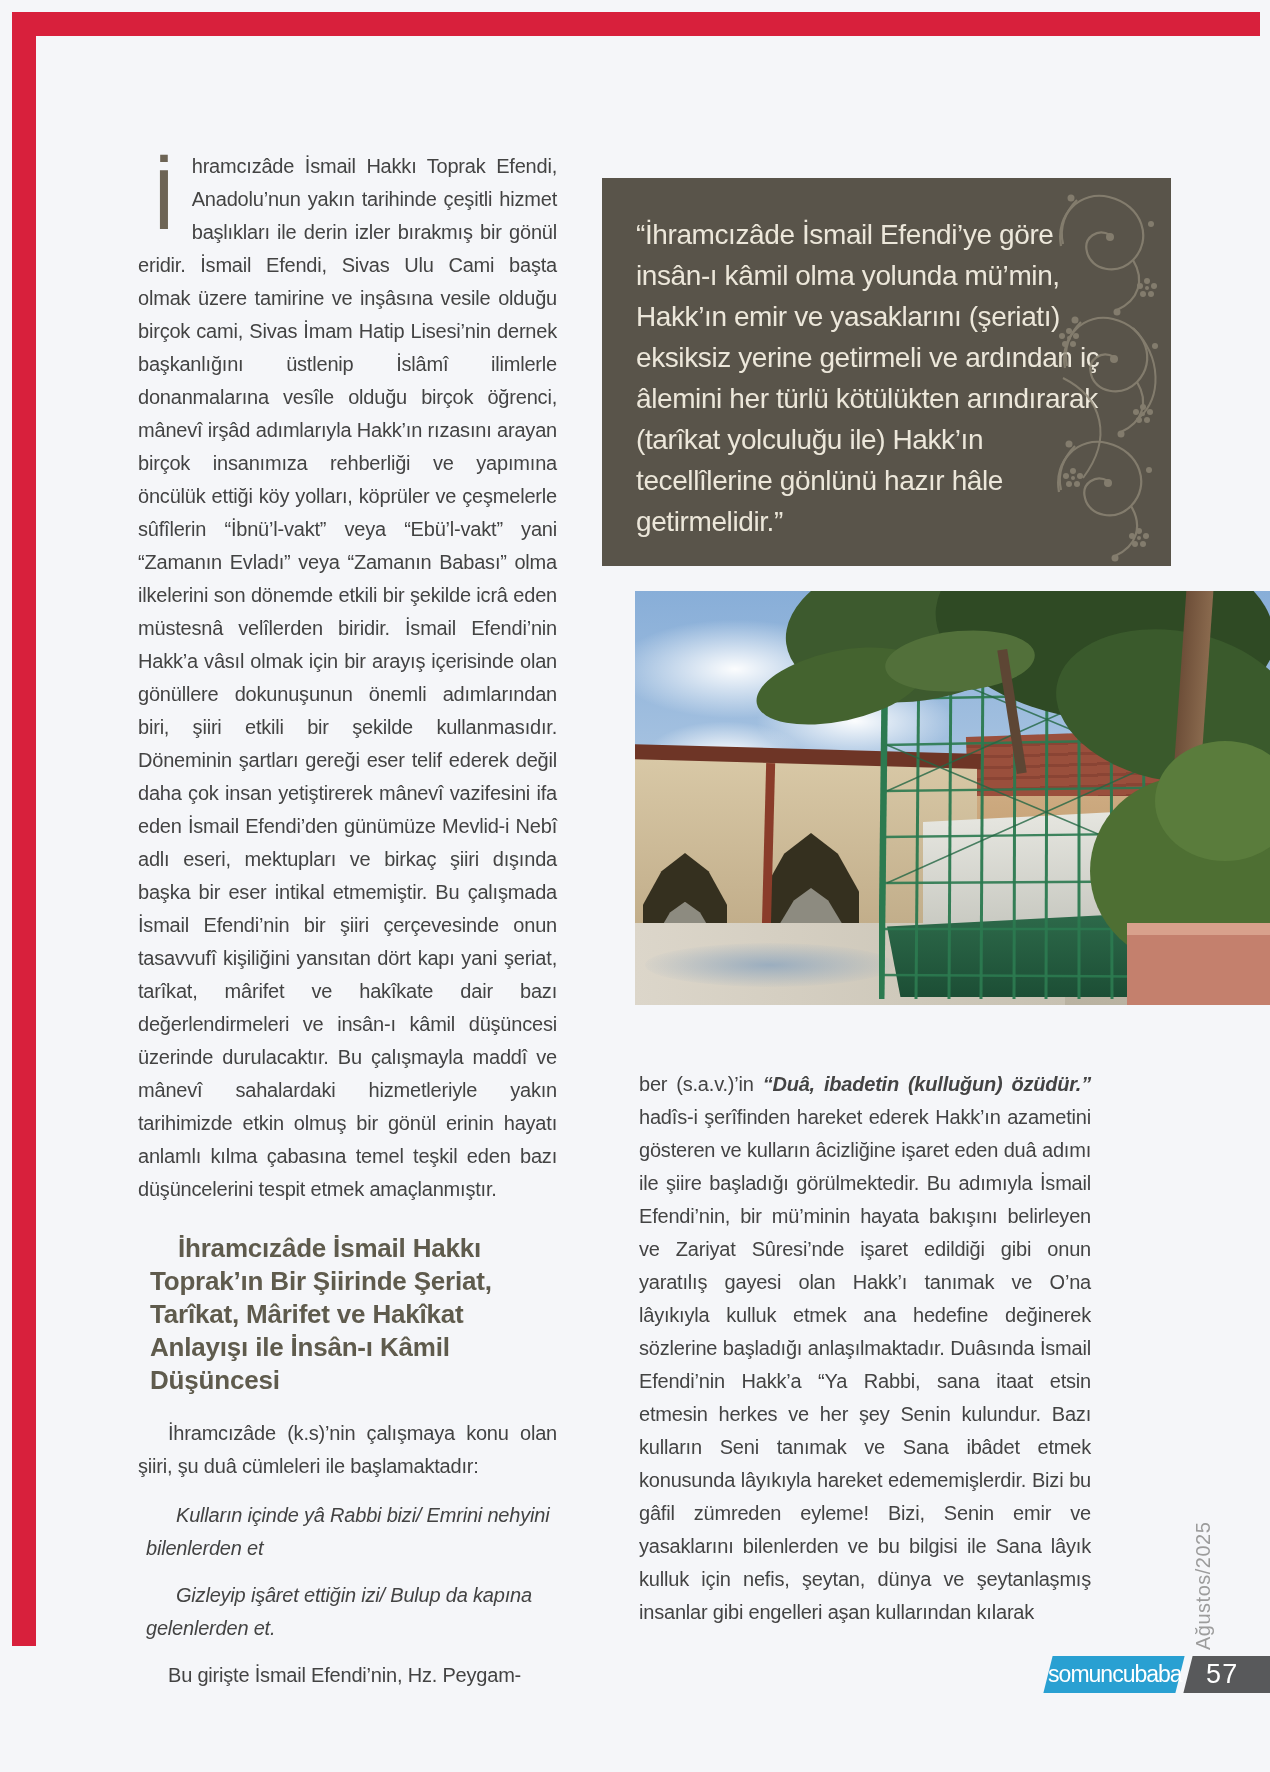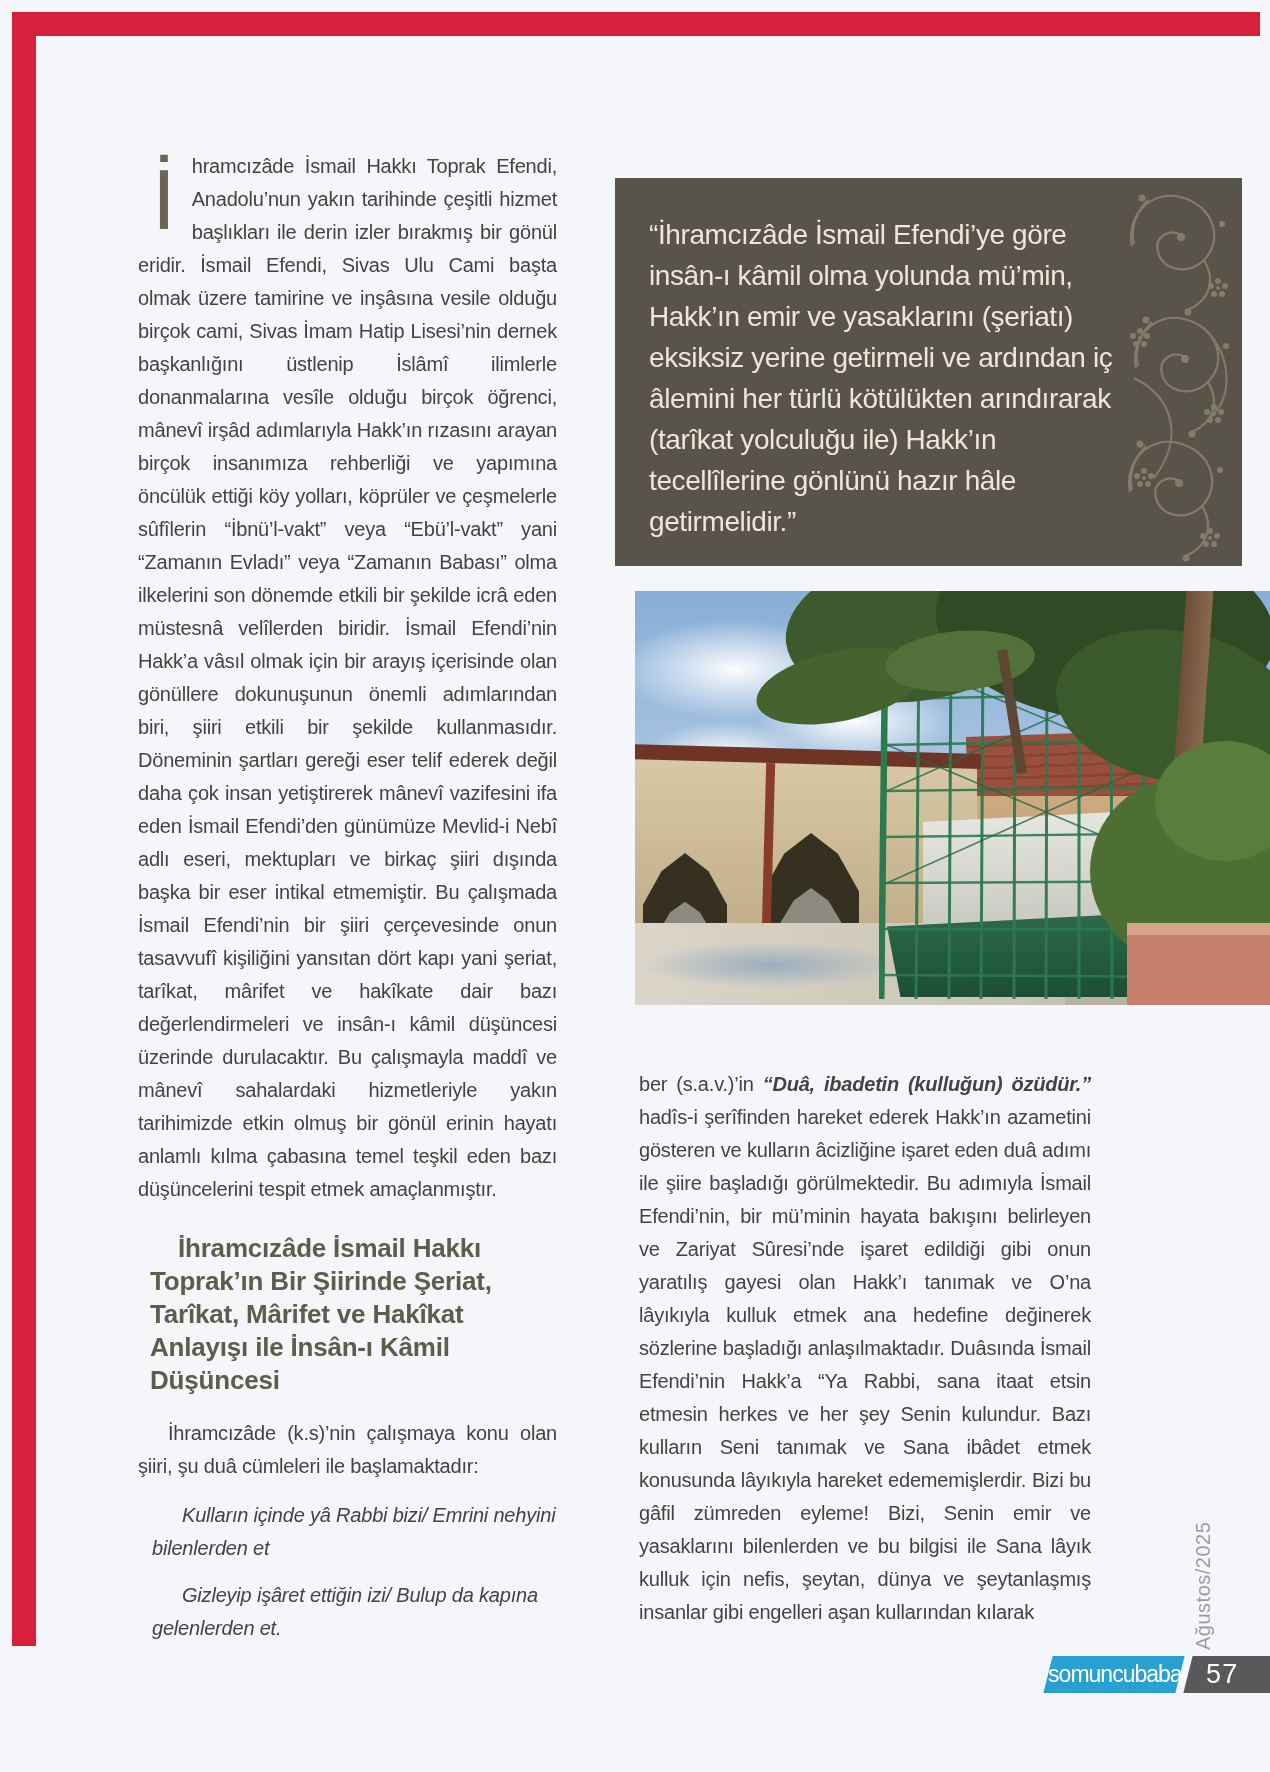--- a/index.html
+++ b/index.html
@@ -11,24 +11,24 @@
   .bar-left{position:absolute;left:12px;top:12px;width:24px;height:1634px;background:#d8203c;}
 
   
   .left-col{position:absolute;left:138px;top:150px;width:419px;color:#434343;}
   .body-text{font-size:20px;line-height:33px;letter-spacing:-0.2px;text-align:justify;}
   .dropcap{float:left;font-size:86px;line-height:78px;color:#6d6455;margin:10px 16px 2px 14px;}
   .para{margin:0 0 16px 0;}
   .indent{text-indent:30px;}
   .section-heading{font-size:26px;line-height:33px;font-weight:bold;color:#5f5b4d;
     margin:26px 0 20px 0;text-indent:28px;padding-left:12px;text-align:left;}
-  .poem{font-style:italic;margin:0 0 14px 14px;text-indent:30px;text-align:left;}
-
-  
-  .quote-box{position:absolute;left:615px;top:178px;width:627px;height:388px;background:#59544a;}
+  .poem{font-style:italic;margin:0 0 14px 8px;text-indent:30px;text-align:left;}
+
+  
+  .quote-box{position:absolute;left:602px;top:178px;width:569px;height:388px;background:#59544a;}
   .quote-text{position:absolute;left:34px;top:36px;width:472px;color:#ece7da;
     font-size:28px;line-height:41px;letter-spacing:-0.4px;}
   .ornament{position:absolute;right:0;top:0;width:128px;height:388px;opacity:.8;}
 
   
   .photo{position:absolute;left:635px;top:591px;width:635px;height:414px;overflow:hidden;background:#9db8d8;}
   .ph{position:absolute;}
   .ph-sky{inset:0;background:linear-gradient(180deg,#88aed8 0%,#a4c1e0 38%,#ccd8e4 58%,#c3bcab 75%,#b9b2a1 100%);}
   .ph-cloud{border-radius:50%;background:radial-gradient(ellipse at center,rgba(255,255,255,.97) 0%,rgba(255,255,255,0) 70%);}
   .ph-roofbg{left:332px;top:142px;width:232px;height:66px;background:repeating-linear-gradient(180deg,#9a4f3c 0 8px,#8a4434 8px 11px);transform:rotate(-2deg);}
@@ -78,20 +78,21 @@
   <div class="left-col body-text">
     <p class="para"><span class="dropcap">İ</span><span>hramcızâde İsmail Hakkı Toprak Efendi, Anadolu’nun yakın tarihinde çeşitli hizmet başlıkları ile derin izler bırakmış bir gönül eridir. İsmail Efendi, Sivas Ulu Cami başta olmak üzere tamirine ve inşâsına vesile olduğu birçok cami, Sivas İmam Hatip Lisesi’nin dernek başkanlığını üstlenip İslâmî ilimlerle donanmalarına vesîle olduğu birçok öğrenci, mânevî irşâd adımlarıyla Hakk’ın rızasını arayan birçok insanımıza rehberliği ve yapımına öncülük ettiği köy yolları, köprüler ve çeşmelerle sûfîlerin “İbnü’l-vakt” veya “Ebü’l-vakt” yani “Zamanın Evladı” veya “Zamanın Babası” olma ilkelerini son dönemde etkili bir şekilde icrâ eden müstesnâ velîlerden biridir.  İsmail Efendi’nin Hakk’a vâsıl olmak için bir arayış içerisinde olan gönüllere dokunuşunun önemli adımlarından biri, şiiri etkili bir şekilde kullanmasıdır. Döneminin şartları gereği eser telif ederek değil daha çok insan yetiştirerek mânevî vazifesini ifa eden İsmail Efendi’den günümüze Mevlid-i Nebî adlı eseri, mektupları ve birkaç şiiri dışında başka bir eser intikal etmemiştir.  Bu çalışmada İsmail Efendi’nin bir şiiri çerçevesinde onun tasavvufî kişiliğini yansıtan dört kapı yani şeriat, tarîkat, mârifet ve hakîkate dair bazı değerlendirmeleri ve insân-ı kâmil düşüncesi üzerinde durulacaktır. Bu çalışmayla maddî ve mânevî sahalardaki hizmetleriyle yakın tarihimizde etkin olmuş bir gönül erinin hayatı anlamlı kılma çabasına temel teşkil eden bazı düşüncelerini tespit etmek amaçlanmıştır.</span></p>
 
     <h2 class="section-heading">İhramcızâde İsmail Hakkı Toprak’ın Bir Şiirinde Şeriat, Tarîkat, Mârifet ve Hakîkat Anlayışı ile İnsân-ı Kâmil Düşüncesi</h2>
 
     <p class="para indent">İhramcızâde (k.s)’nin çalışmaya konu olan şiiri, şu duâ cümleleri ile başlamaktadır:</p>
 
     <p class="poem">Kulların içinde yâ Rabbi bizi/ Emrini nehyini bilenlerden et</p>
     <p class="poem">Gizleyip işâret ettiğin izi/ Bulup da kapına gelenlerden et.</p>
 
+    <p class="para indent">Bu girişte İsmail Efendi’nin, Hz. Peygam-</p>
   </div>
 
   <div class="quote-box">
     <div class="quote-text">“İhramcızâde İsmail Efendi’ye göre insân-ı kâmil olma yolunda mü’min, Hakk’ın emir ve yasaklarını (şeriatı) eksiksiz yerine getirmeli ve ardından iç âlemini her türlü kötülükten arındırarak (tarîkat yolculuğu ile) Hakk’ın tecellîlerine gönlünü hazır hâle getirmelidir.”</div>
     <svg class="ornament" viewBox="0 0 128 388" xmlns="http://www.w3.org/2000/svg">
       <defs>
         <g id="curl" stroke="#8e8776" fill="none" stroke-width="2.2">
           <path d="M14,62 C 8,30 34,6 62,13 C 96,21 106,56 86,76 C 70,92 44,86 40,68 C 36,53 51,44 63,51"></path>
           <path d="M86,76 C 98,96 92,116 70,126"></path>
           <path d="M30,16 C 18,28 12,44 16,60"></path>

